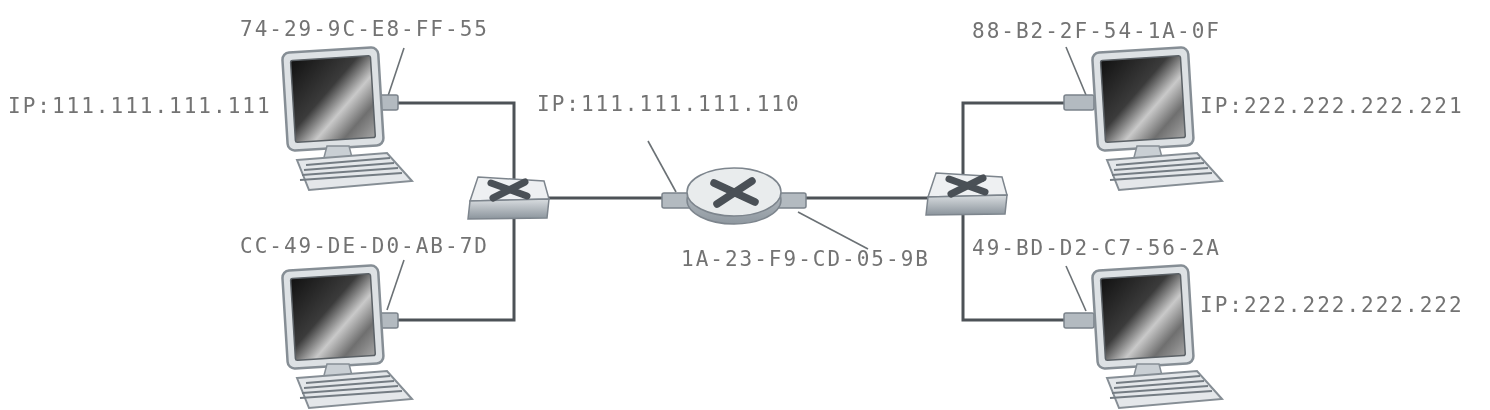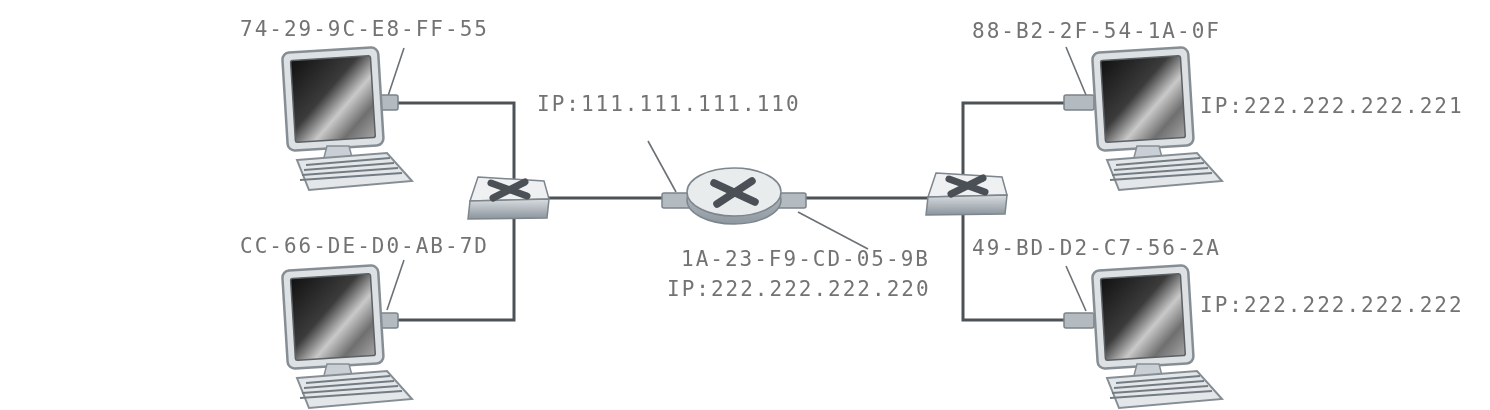--- a/index.html
+++ b/index.html
@@ -99,24 +99,24 @@
     <use href="#pc" x="0" y="0" transform="translate(275,44)"></use>
     <use href="#pc" x="0" y="0" transform="translate(275,262)"></use>
     <use href="#pc" x="0" y="0" transform="translate(1085,44)"></use>
     <use href="#pc" x="0" y="0" transform="translate(1085,262)"></use>
     <use href="#switch" transform="translate(458,170)"></use>
     <use href="#switch" transform="translate(916,166)"></use>
     <use href="#router" transform="translate(664,166)"></use>
   </svg>
 
   <span class="lbl" style="left:240px;  top:17px;">74-29-9C-E8-FF-55</span>
-  <span class="lbl" style="left:240px;  top:234px;">CC-66-DE-D0-AB-7D</span>
+  <span class="lbl" style="left:8px;    top:94px;">IP:111.111.111.111</span>
+  <span class="lbl" style="left:240px;  top:234px;">CC-49-DE-D0-AB-7D</span>
 
   <span class="lbl" style="left:537px;  top:92px;">IP:111.111.111.110</span>
   <span class="lbl" style="left:681px;  top:247px;">1A-23-F9-CD-05-9B</span>
-  <span class="lbl" style="left:667px;  top:277px;">IP:222.222.222.220</span>
 
   <span class="lbl" style="left:972px;  top:19px;text-align:right;">88-B2-2F-54-1A-0F</span>
   <span class="lbl" style="left:1200px; top:94px;">IP:222.222.222.221</span>
   <span class="lbl" style="left:972px;  top:236px;">49-BD-D2-C7-56-2A</span>
   <span class="lbl" style="left:1200px; top:293px;">IP:222.222.222.222</span>
 
 </div>
 
 </body></html>

